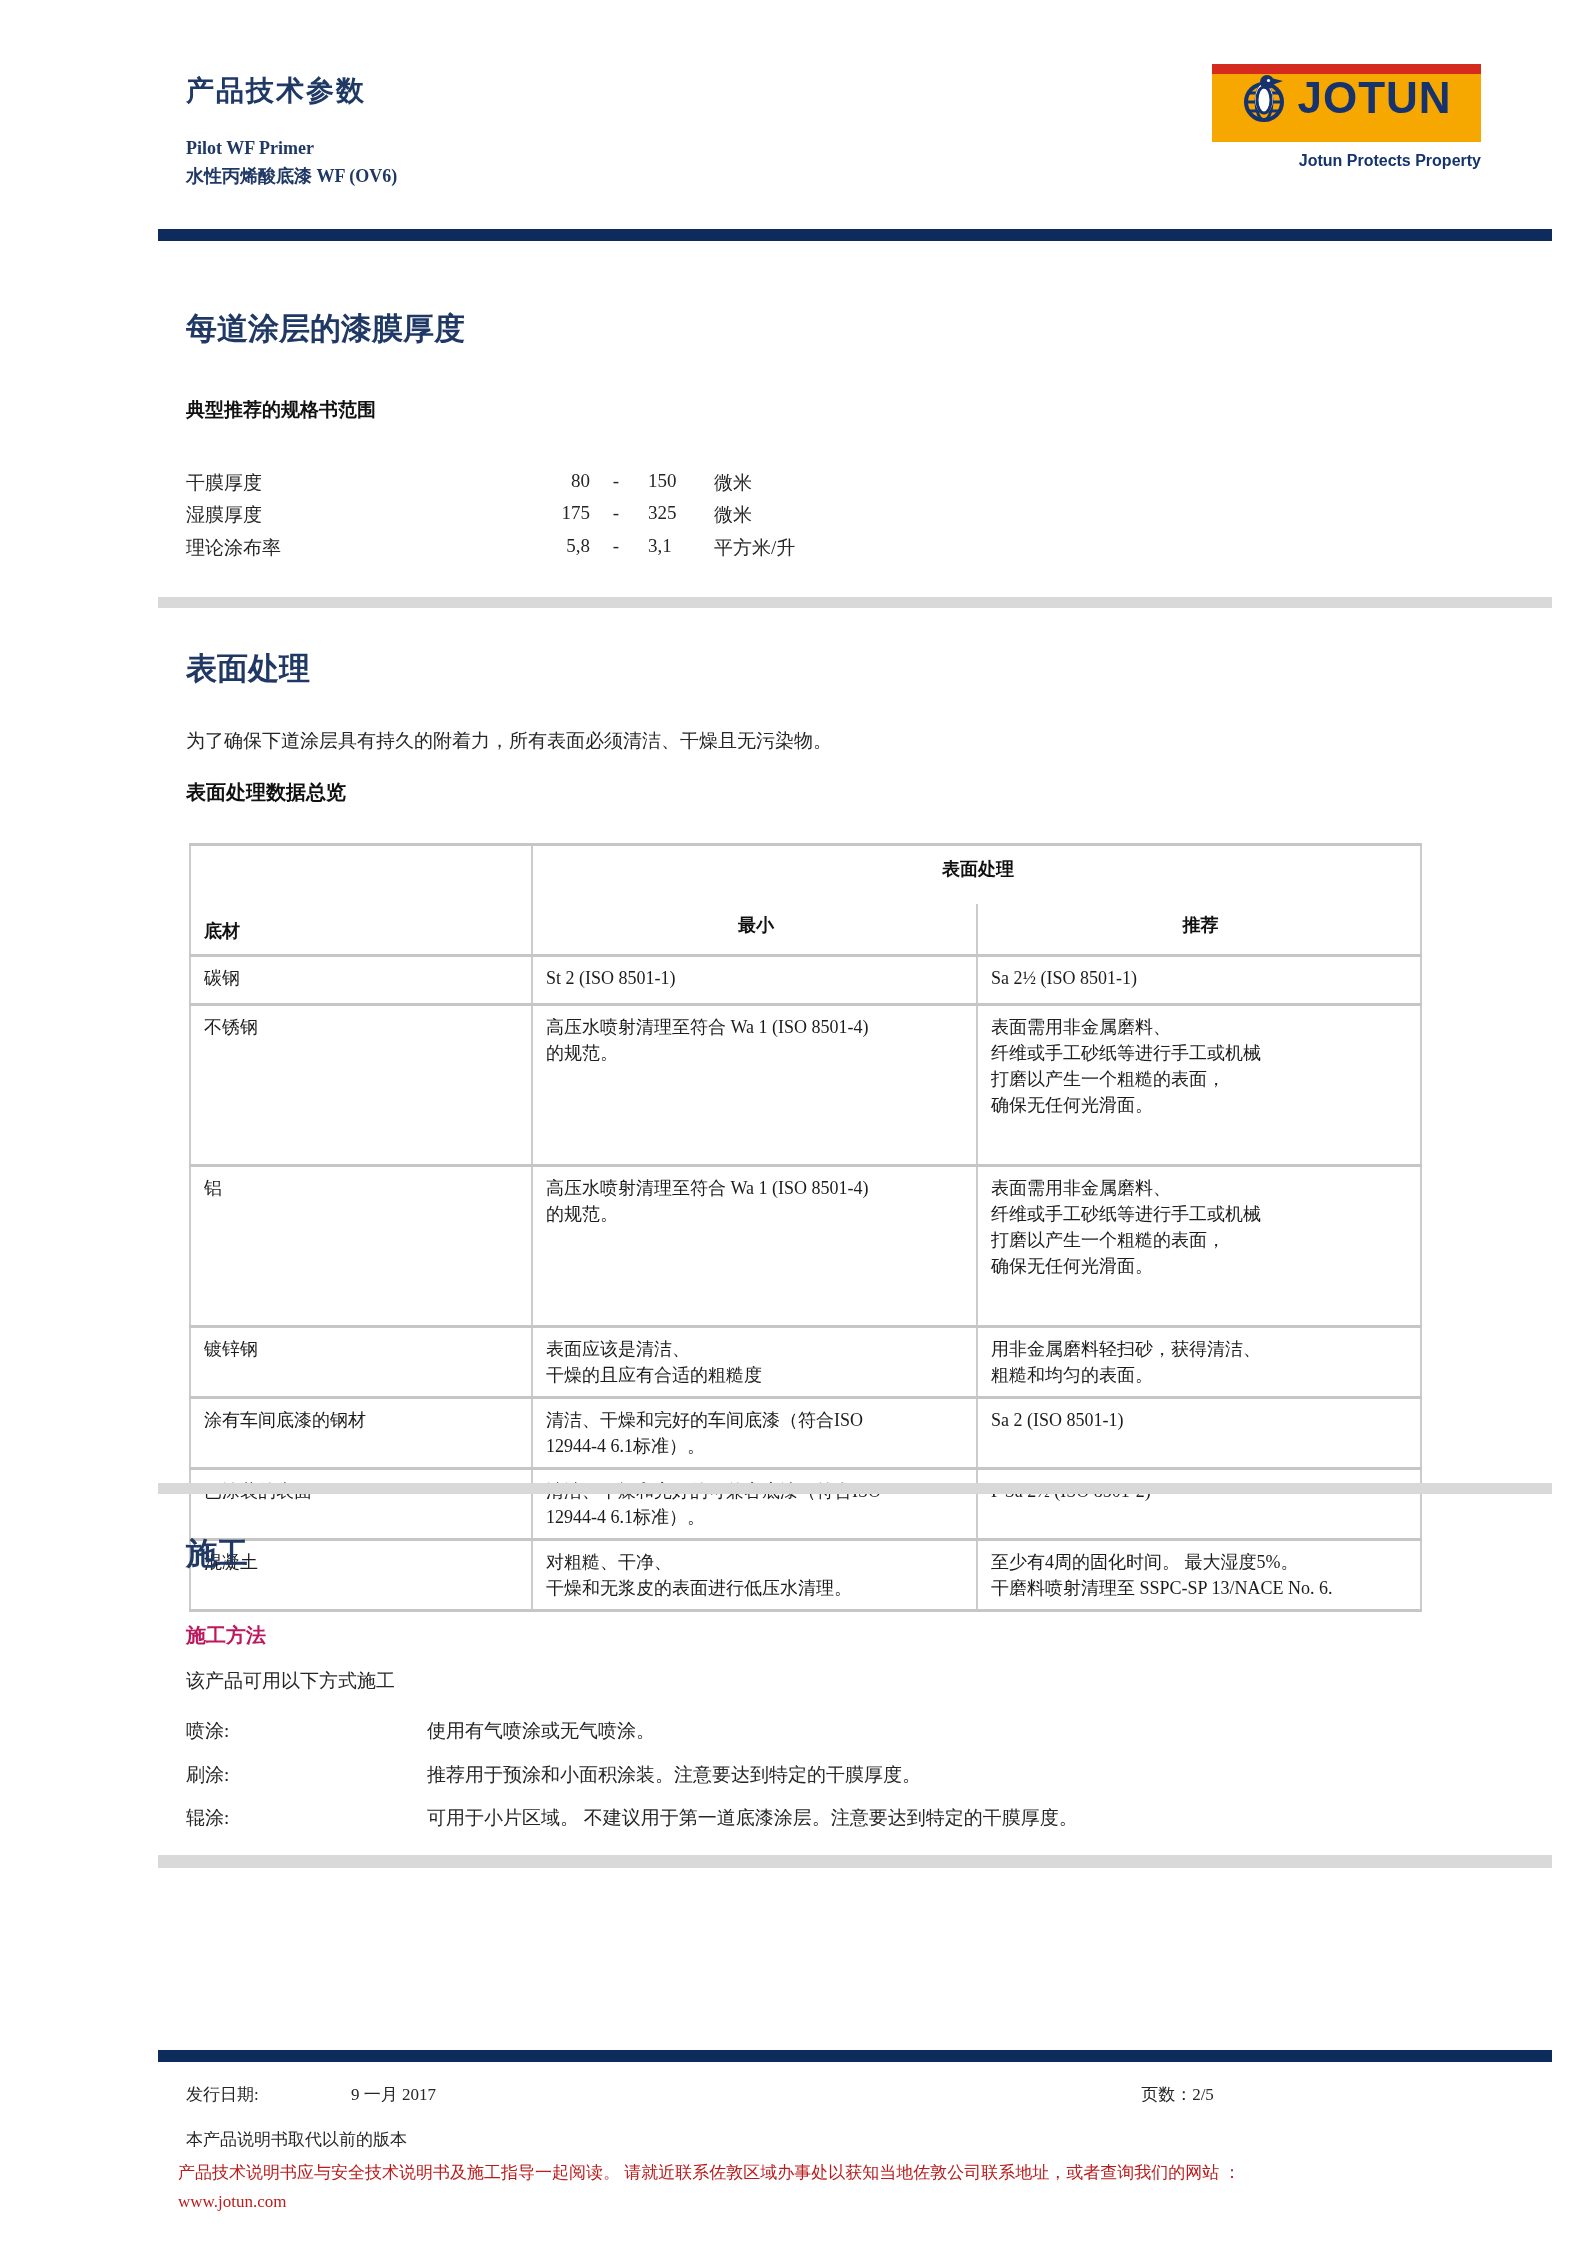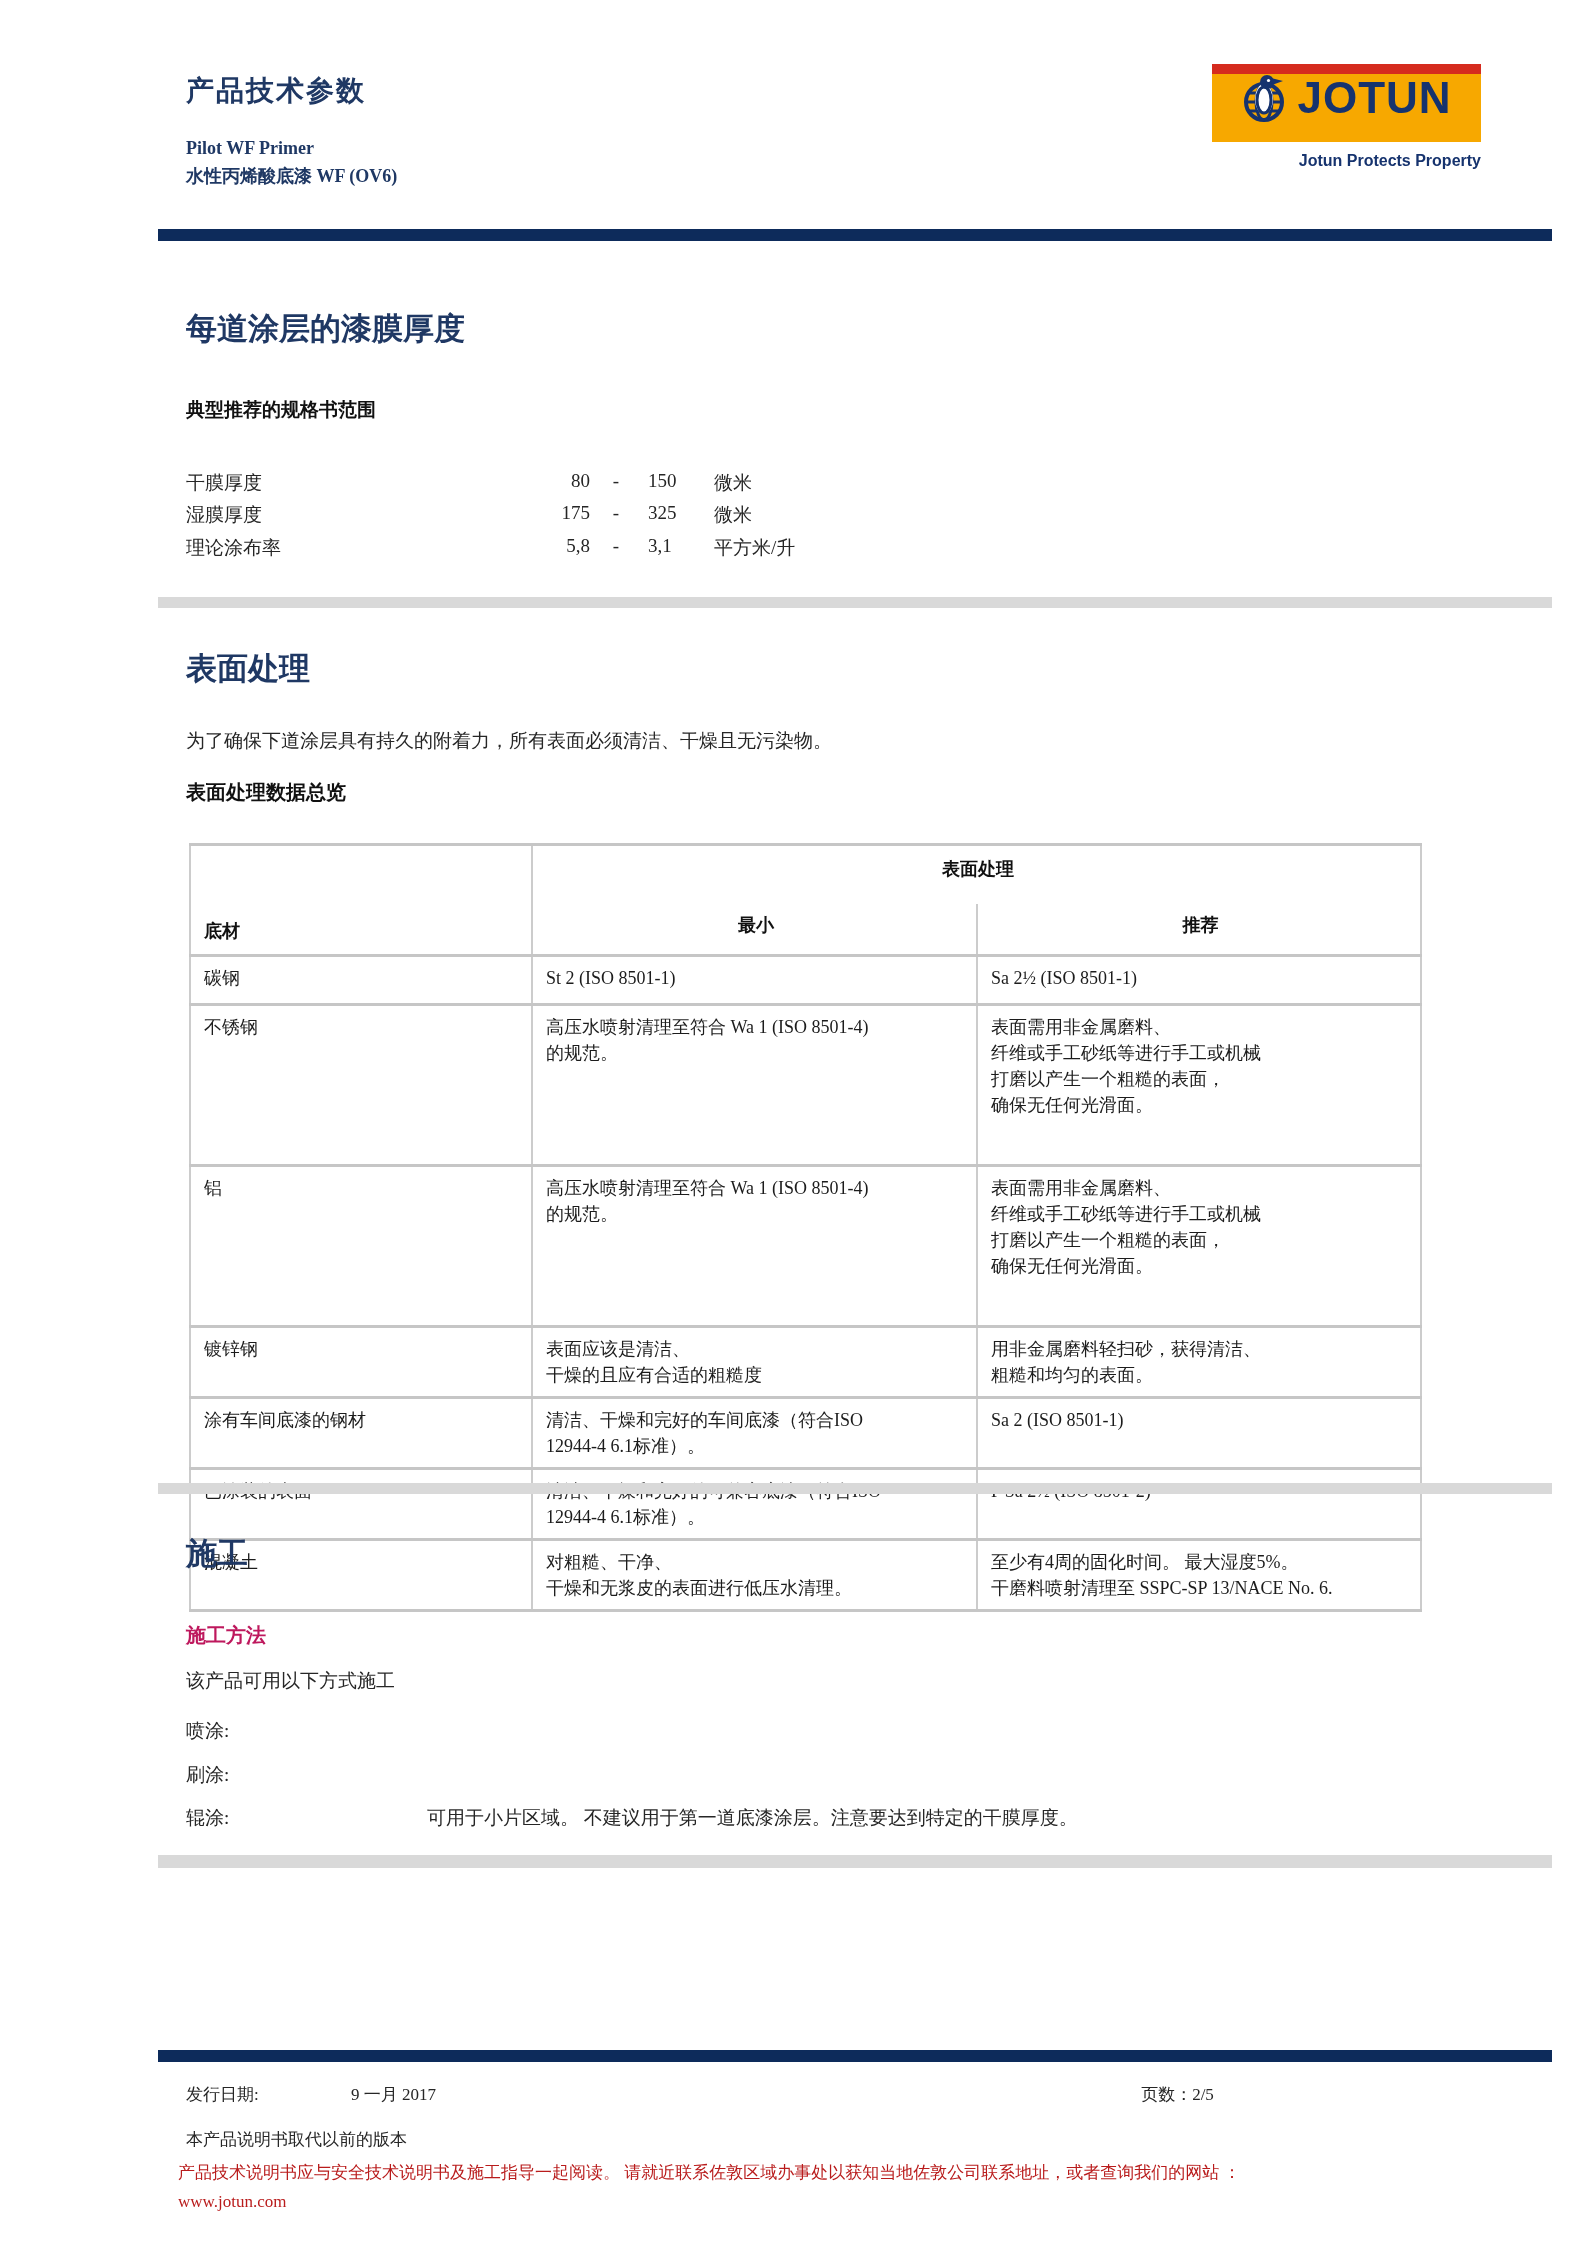--- a/index.html
+++ b/index.html
@@ -212,23 +212,25 @@
   </table>
 
   <div class="abs rule-gray" style="top:1483px;"></div>
 
   <div class="abs sec-title" style="top:1533px;">施工</div>
   <div class="abs sub-head-navy" style="top:1622px;">施工方法</div>
   <div class="abs body-text" style="top:1668px;">该产品可用以下方式施工</div>
 
   <div class="abs am-row" style="top:1718px;">
     <span class="am-label">喷涂:</span>
+    <span class="am-desc">使用有气喷涂或无气喷涂。</span>
   </div>
   <div class="abs am-row" style="top:1762px;">
     <span class="am-label">刷涂:</span>
+    <span class="am-desc">推荐用于预涂和小面积涂装。注意要达到特定的干膜厚度。</span>
   </div>
   <div class="abs am-row" style="top:1805px;">
     <span class="am-label">辊涂:</span>
     <span class="am-desc">可用于小片区域。 不建议用于第一道底漆涂层。注意要达到特定的干膜厚度。</span>
   </div>
 
   <div class="abs rule-gray" style="top:1855px;height:13px;"></div>
 
   <div class="abs rule-navy" style="top:2050px;"></div>
 

